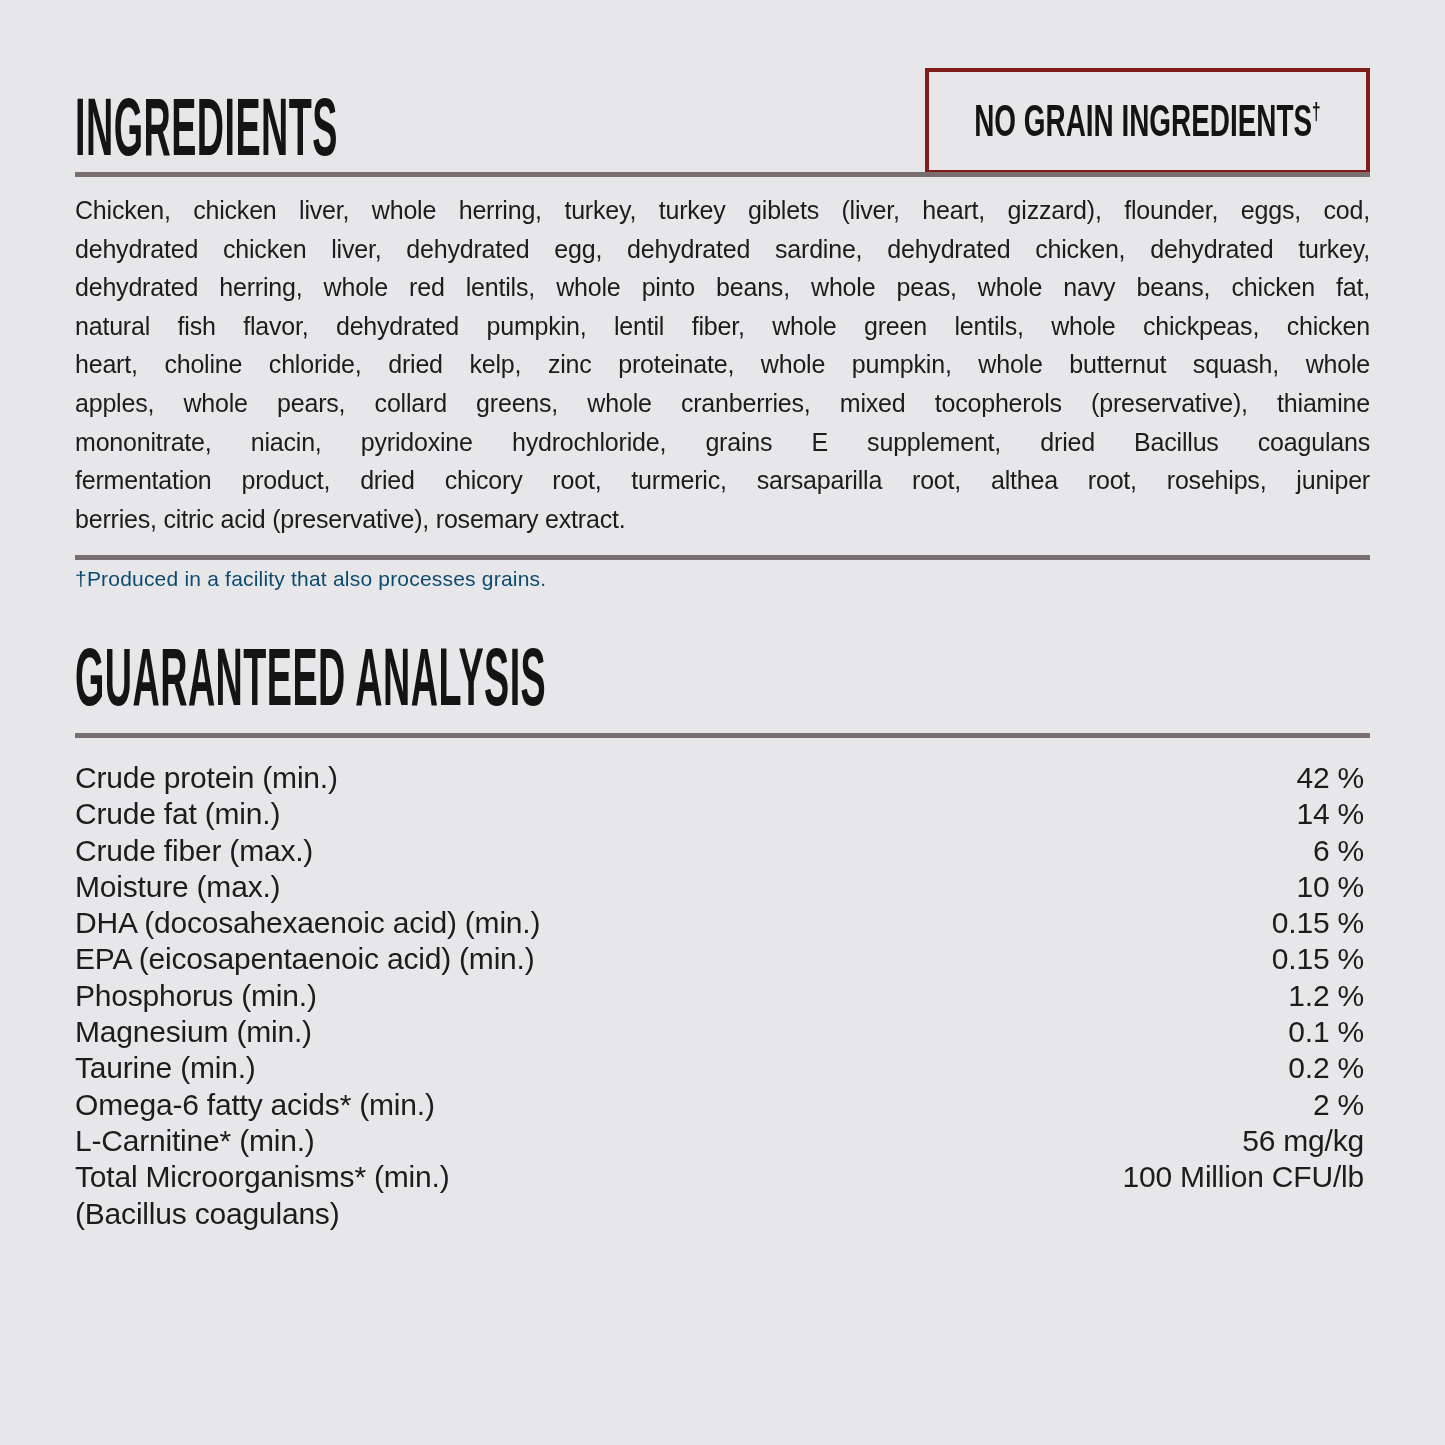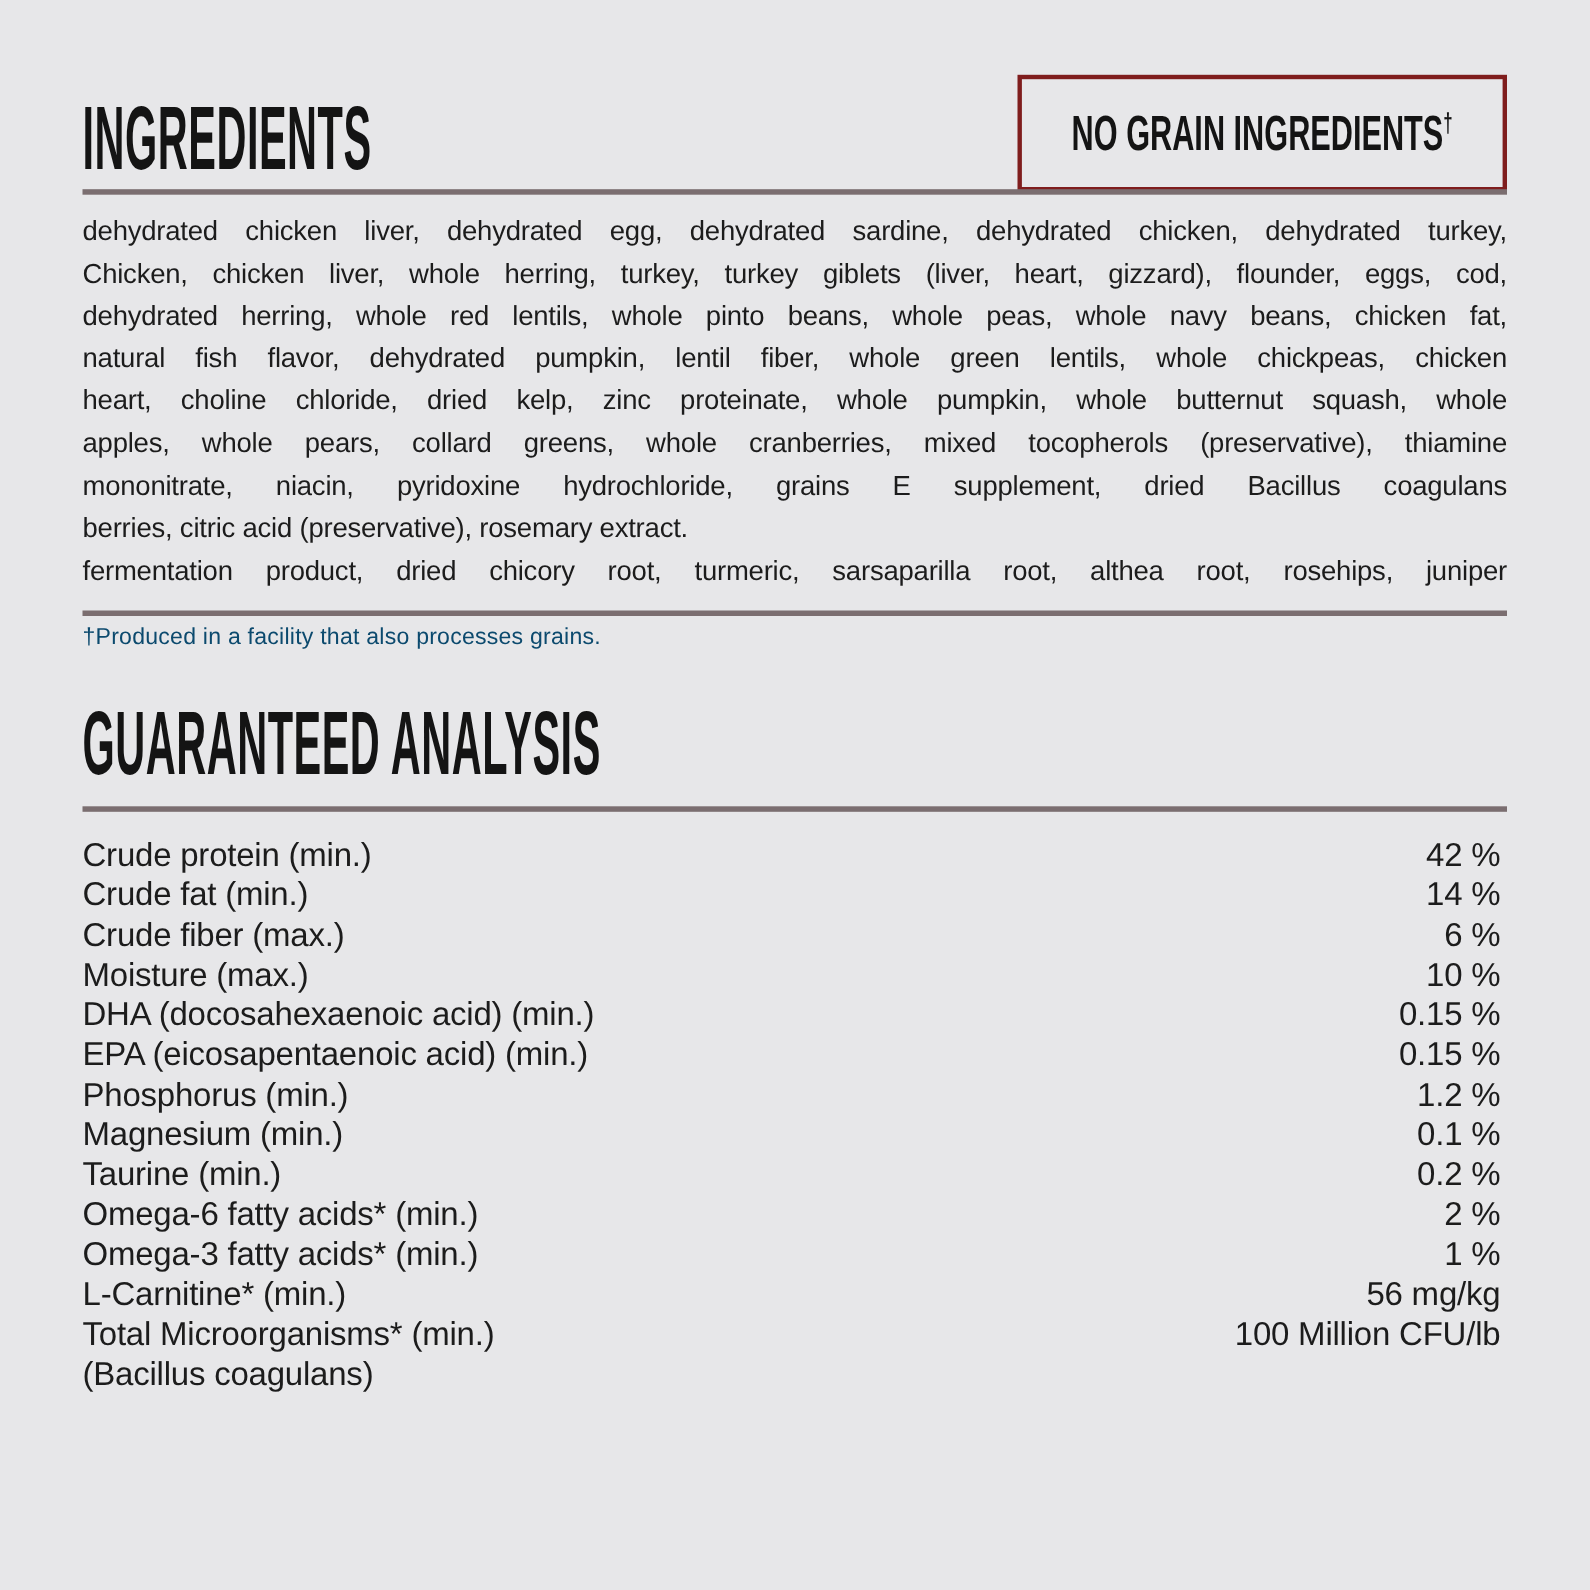--- a/index.html
+++ b/index.html
@@ -122,29 +122,29 @@
 
   <div class="big-title" style="top:86px;">INGREDIENTS</div>
 
   <div class="badge">
     <div class="badge-text"><span>NO GRAIN INGREDIENTS</span><sup>†</sup></div>
   </div>
 
   <div class="rule" style="top:172px;"></div>
 
   <div class="ingredients-para">
+    <div class="ing-line">Chicken, chicken liver, whole herring, turkey, turkey giblets (liver, heart, gizzard), flounder, eggs, cod,</div>
     <div class="ing-line">dehydrated chicken liver, dehydrated egg, dehydrated sardine, dehydrated chicken, dehydrated turkey,</div>
-    <div class="ing-line">Chicken, chicken liver, whole herring, turkey, turkey giblets (liver, heart, gizzard), flounder, eggs, cod,</div>
     <div class="ing-line">dehydrated herring, whole red lentils, whole pinto beans, whole peas, whole navy beans, chicken fat,</div>
     <div class="ing-line">natural fish flavor, dehydrated pumpkin, lentil fiber, whole green lentils, whole chickpeas, chicken</div>
     <div class="ing-line">heart, choline chloride, dried kelp, zinc proteinate, whole pumpkin, whole butternut squash, whole</div>
     <div class="ing-line">apples, whole pears, collard greens, whole cranberries, mixed tocopherols (preservative), thiamine</div>
     <div class="ing-line">mononitrate, niacin, pyridoxine hydrochloride, grains E supplement, dried Bacillus coagulans</div>
+    <div class="ing-line">fermentation product, dried chicory root, turmeric, sarsaparilla root, althea root, rosehips, juniper</div>
     <div class="ing-line last">berries, citric acid (preservative), rosemary extract.</div>
-    <div class="ing-line">fermentation product, dried chicory root, turmeric, sarsaparilla root, althea root, rosehips, juniper</div>
   </div>
 
   <div class="rule" style="top:555px;"></div>
 
   <div class="footnote">†Produced in a facility that also processes grains.</div>
 
   <div class="big-title" style="top:636px;">GUARANTEED ANALYSIS</div>
 
   <div class="rule" style="top:733px;"></div>
 
@@ -183,24 +183,20 @@
     </div>
     <div class="analysis-row">
       <span class="analysis-label">Taurine (min.)</span>
       <span class="analysis-value">0.2 %</span>
     </div>
     <div class="analysis-row">
       <span class="analysis-label">Omega-6 fatty acids* (min.)</span>
       <span class="analysis-value">2 %</span>
     </div>
     <div class="analysis-row">
-      <span class="analysis-label">Omega-3 fatty acids* (min.)</span>
-      <span class="analysis-value">1 %</span>
-    </div>
-    <div class="analysis-row">
       <span class="analysis-label">L-Carnitine* (min.)</span>
       <span class="analysis-value">56 mg/kg</span>
     </div>
     <div class="analysis-row">
       <span class="analysis-label">Total Microorganisms* (min.)</span>
       <span class="analysis-value">100 Million CFU/lb</span>
     </div>
     <div class="analysis-row">
       <span class="analysis-label">(Bacillus coagulans)</span>
       <span class="analysis-value"></span>

